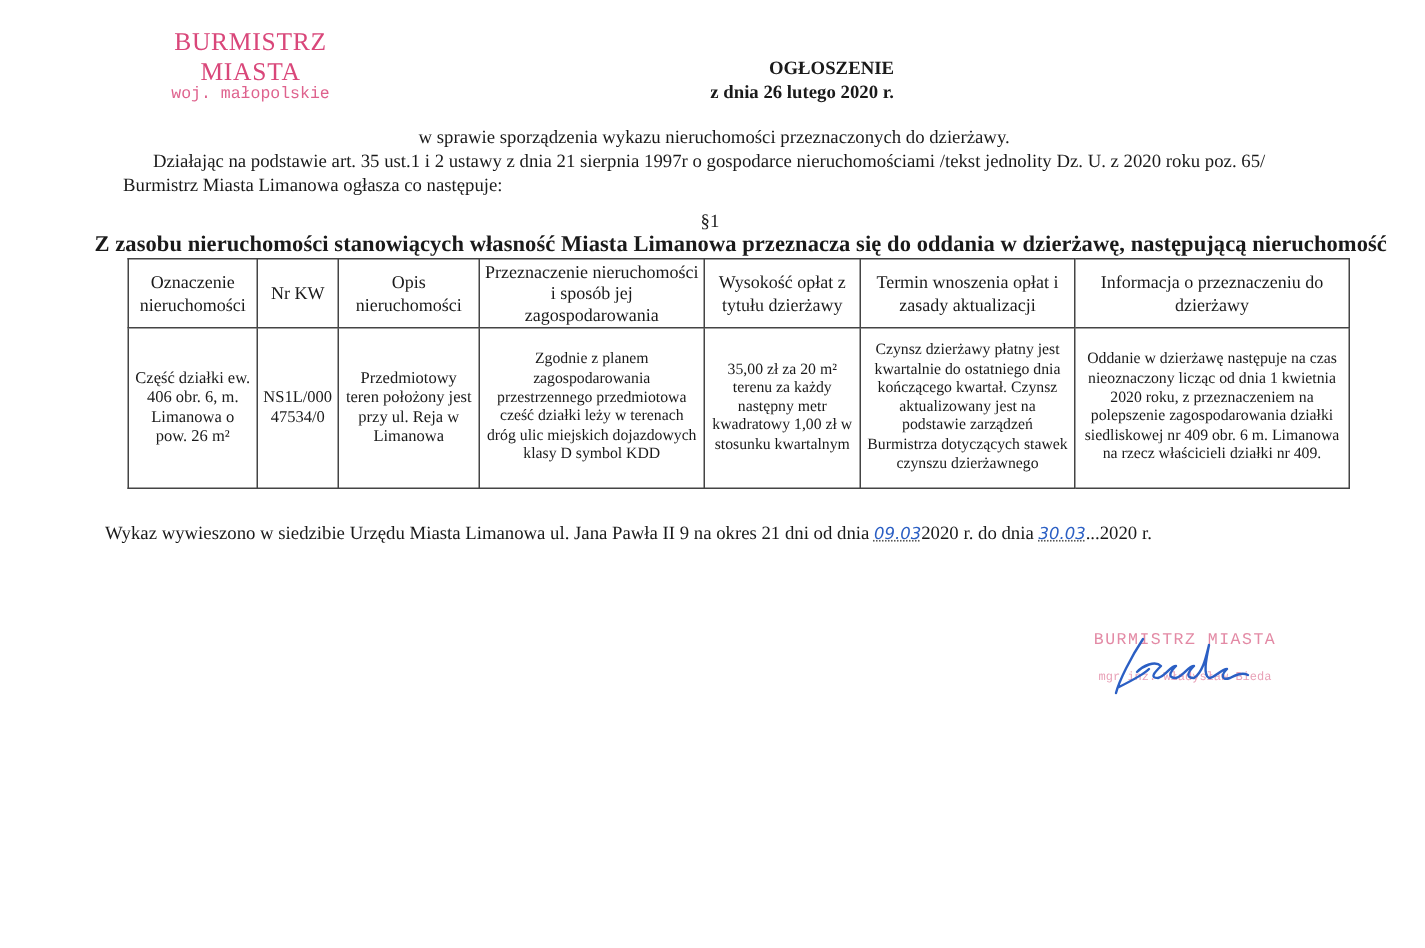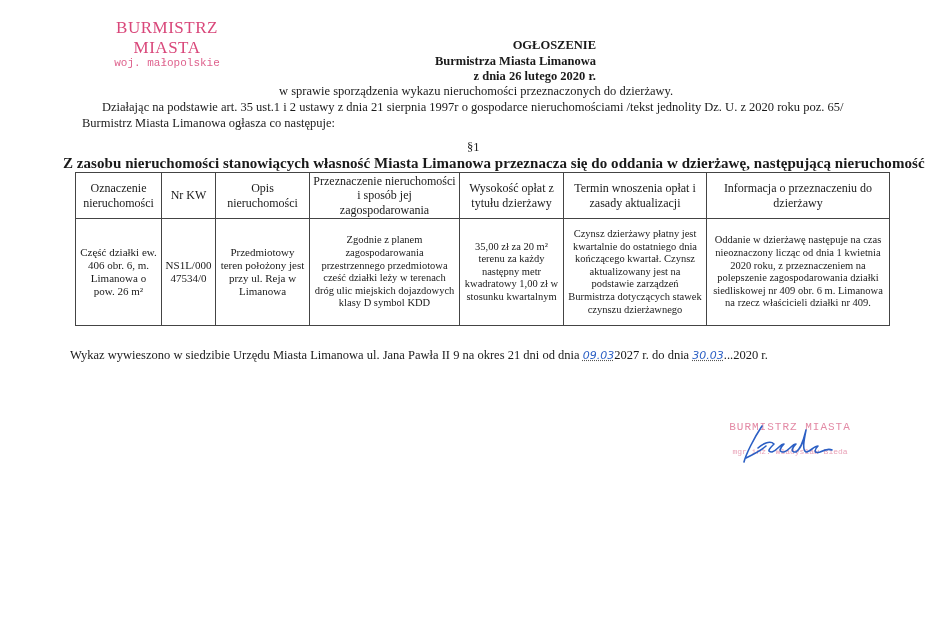--- a/index.html
+++ b/index.html
@@ -20,21 +20,21 @@
   }
   .subject { position: absolute; left: 279px; top: 84px; font-size: 12.5px; }
   .intro { position: absolute; left: 82px; top: 100px; width: 800px; font-size: 12.5px; line-height: 1.25; }
   .intro .l1 { text-indent: 20px; }
   .para { position: absolute; left: 467px; top: 140px; font-size: 12.5px; }
   .section-title {
     position: absolute; left: 63px; top: 155px; font-size: 15px; font-weight: bold; white-space: nowrap;
     letter-spacing: 0.05px;
   }
   table.lease {
-    position: absolute; left: 75px; top: 172px; border-collapse: collapse;
+    position: absolute; left: 85px; top: 172px; border-collapse: collapse;
     font-size: 11.5px; line-height: 1.2;
   }
   table.lease td, table.lease th {
     border: 1px solid #444; text-align: center; vertical-align: middle; padding: 1px 3px; font-weight: normal;
   }
   table.lease th { height: 40px; font-size: 12px; }
   table.lease td { height: 104px; font-size: 10.5px; }
   table.lease td.big { font-size: 11px; }
   .posted { position: absolute; left: 70px; top: 348px; font-size: 12.5px; white-space: nowrap; }
   .hand { font-family: "DejaVu Sans", sans-serif; color: #2b5fc4; font-style: italic; font-size: 11px; text-decoration: underline dotted #555; text-align: center; }
@@ -49,21 +49,20 @@
 </head>
 <body>
 
 <div class="stamp">
   <div class="s1">BURMISTRZ MIASTA</div>
   <div class="s3">woj. małopolskie</div>
 </div>
 
 <div class="heading">
   <div>OGŁOSZENIE</div>
-  <div>Burmistrza Miasta Limanowa</div>
   <div>z dnia 26 lutego 2020 r.</div>
 </div>
 
 <div class="subject">w sprawie sporządzenia wykazu nieruchomości przeznaczonych do dzierżawy.</div>
 
 <div class="intro">
   <div class="l1">Działając na podstawie art. 35 ust.1 i 2 ustawy z dnia 21 sierpnia 1997r o gospodarce nieruchomościami /tekst jednolity Dz. U. z 2020 roku poz. 65/</div>
   <div>Burmistrz Miasta Limanowa ogłasza co następuje:</div>
 </div>
 
@@ -88,21 +87,21 @@
     <td class="big">Przedmiotowy teren położony jest przy ul. Reja w Limanowa</td>
     <td>Zgodnie z planem zagospodarowania przestrzennego przedmiotowa cześć działki leży w terenach dróg ulic miejskich dojazdowych klasy D symbol KDD</td>
     <td>35,00 zł za 20 m² terenu za każdy następny metr kwadratowy 1,00 zł w stosunku kwartalnym</td>
     <td>Czynsz dzierżawy płatny jest kwartalnie do ostatniego dnia kończącego kwartał. Czynsz aktualizowany jest na podstawie zarządzeń Burmistrza dotyczących stawek czynszu dzierżawnego</td>
     <td>Oddanie w dzierżawę następuje na czas nieoznaczony licząc od dnia 1 kwietnia 2020 roku, z przeznaczeniem na polepszenie zagospodarowania działki siedliskowej nr 409 obr. 6 m. Limanowa na rzecz właścicieli działki nr 409.</td>
   </tr>
 </tbody>
   </table>
 
 <div class="posted">
-  <span>Wykaz wywieszono w siedzibie Urzędu Miasta Limanowa ul. Jana Pawła II 9 na okres 21 dni od dnia </span><span class="hand">09.03</span><span>2027 r. do dnia </span><span class="hand">30.03</span><span>...2020 r.</span>
+  <span>Wykaz wywieszono w siedzibie Urzędu Miasta Limanowa ul. Jana Pawła II 9 na okres 21 dni od dnia </span><span class="hand">09.03</span><span>2020 r. do dnia </span><span class="hand">30.03</span><span>...2020 r.</span>
 </div>
 
 <div class="sign-stamp">
   <div class="t1">BURMISTRZ MIASTA</div>
   <div class="t2">mgr inż. Władysław Bieda</div>
 </div>
 
 <svg class="signature" width="100" height="50" viewBox="0 0 100 50">
   <path d="M22 8 C14 20, 6 36, 4 44 M6 40 C14 36, 22 32, 26 28 M18 30 C22 26, 30 22, 34 26 C30 30, 26 34, 32 34 C38 32, 40 26, 44 26 C40 30, 38 34, 44 34 C50 32, 52 26, 56 26 C52 30, 50 34, 56 34 C62 30, 64 20, 66 12 C64 22, 62 32, 66 34 C70 34, 74 28, 78 28 C74 32, 74 36, 80 34 C84 32, 88 30, 92 32" fill="none" stroke="#2b5fc4" stroke-width="1.6" stroke-linecap="round" stroke-linejoin="round"></path>
 </svg>

